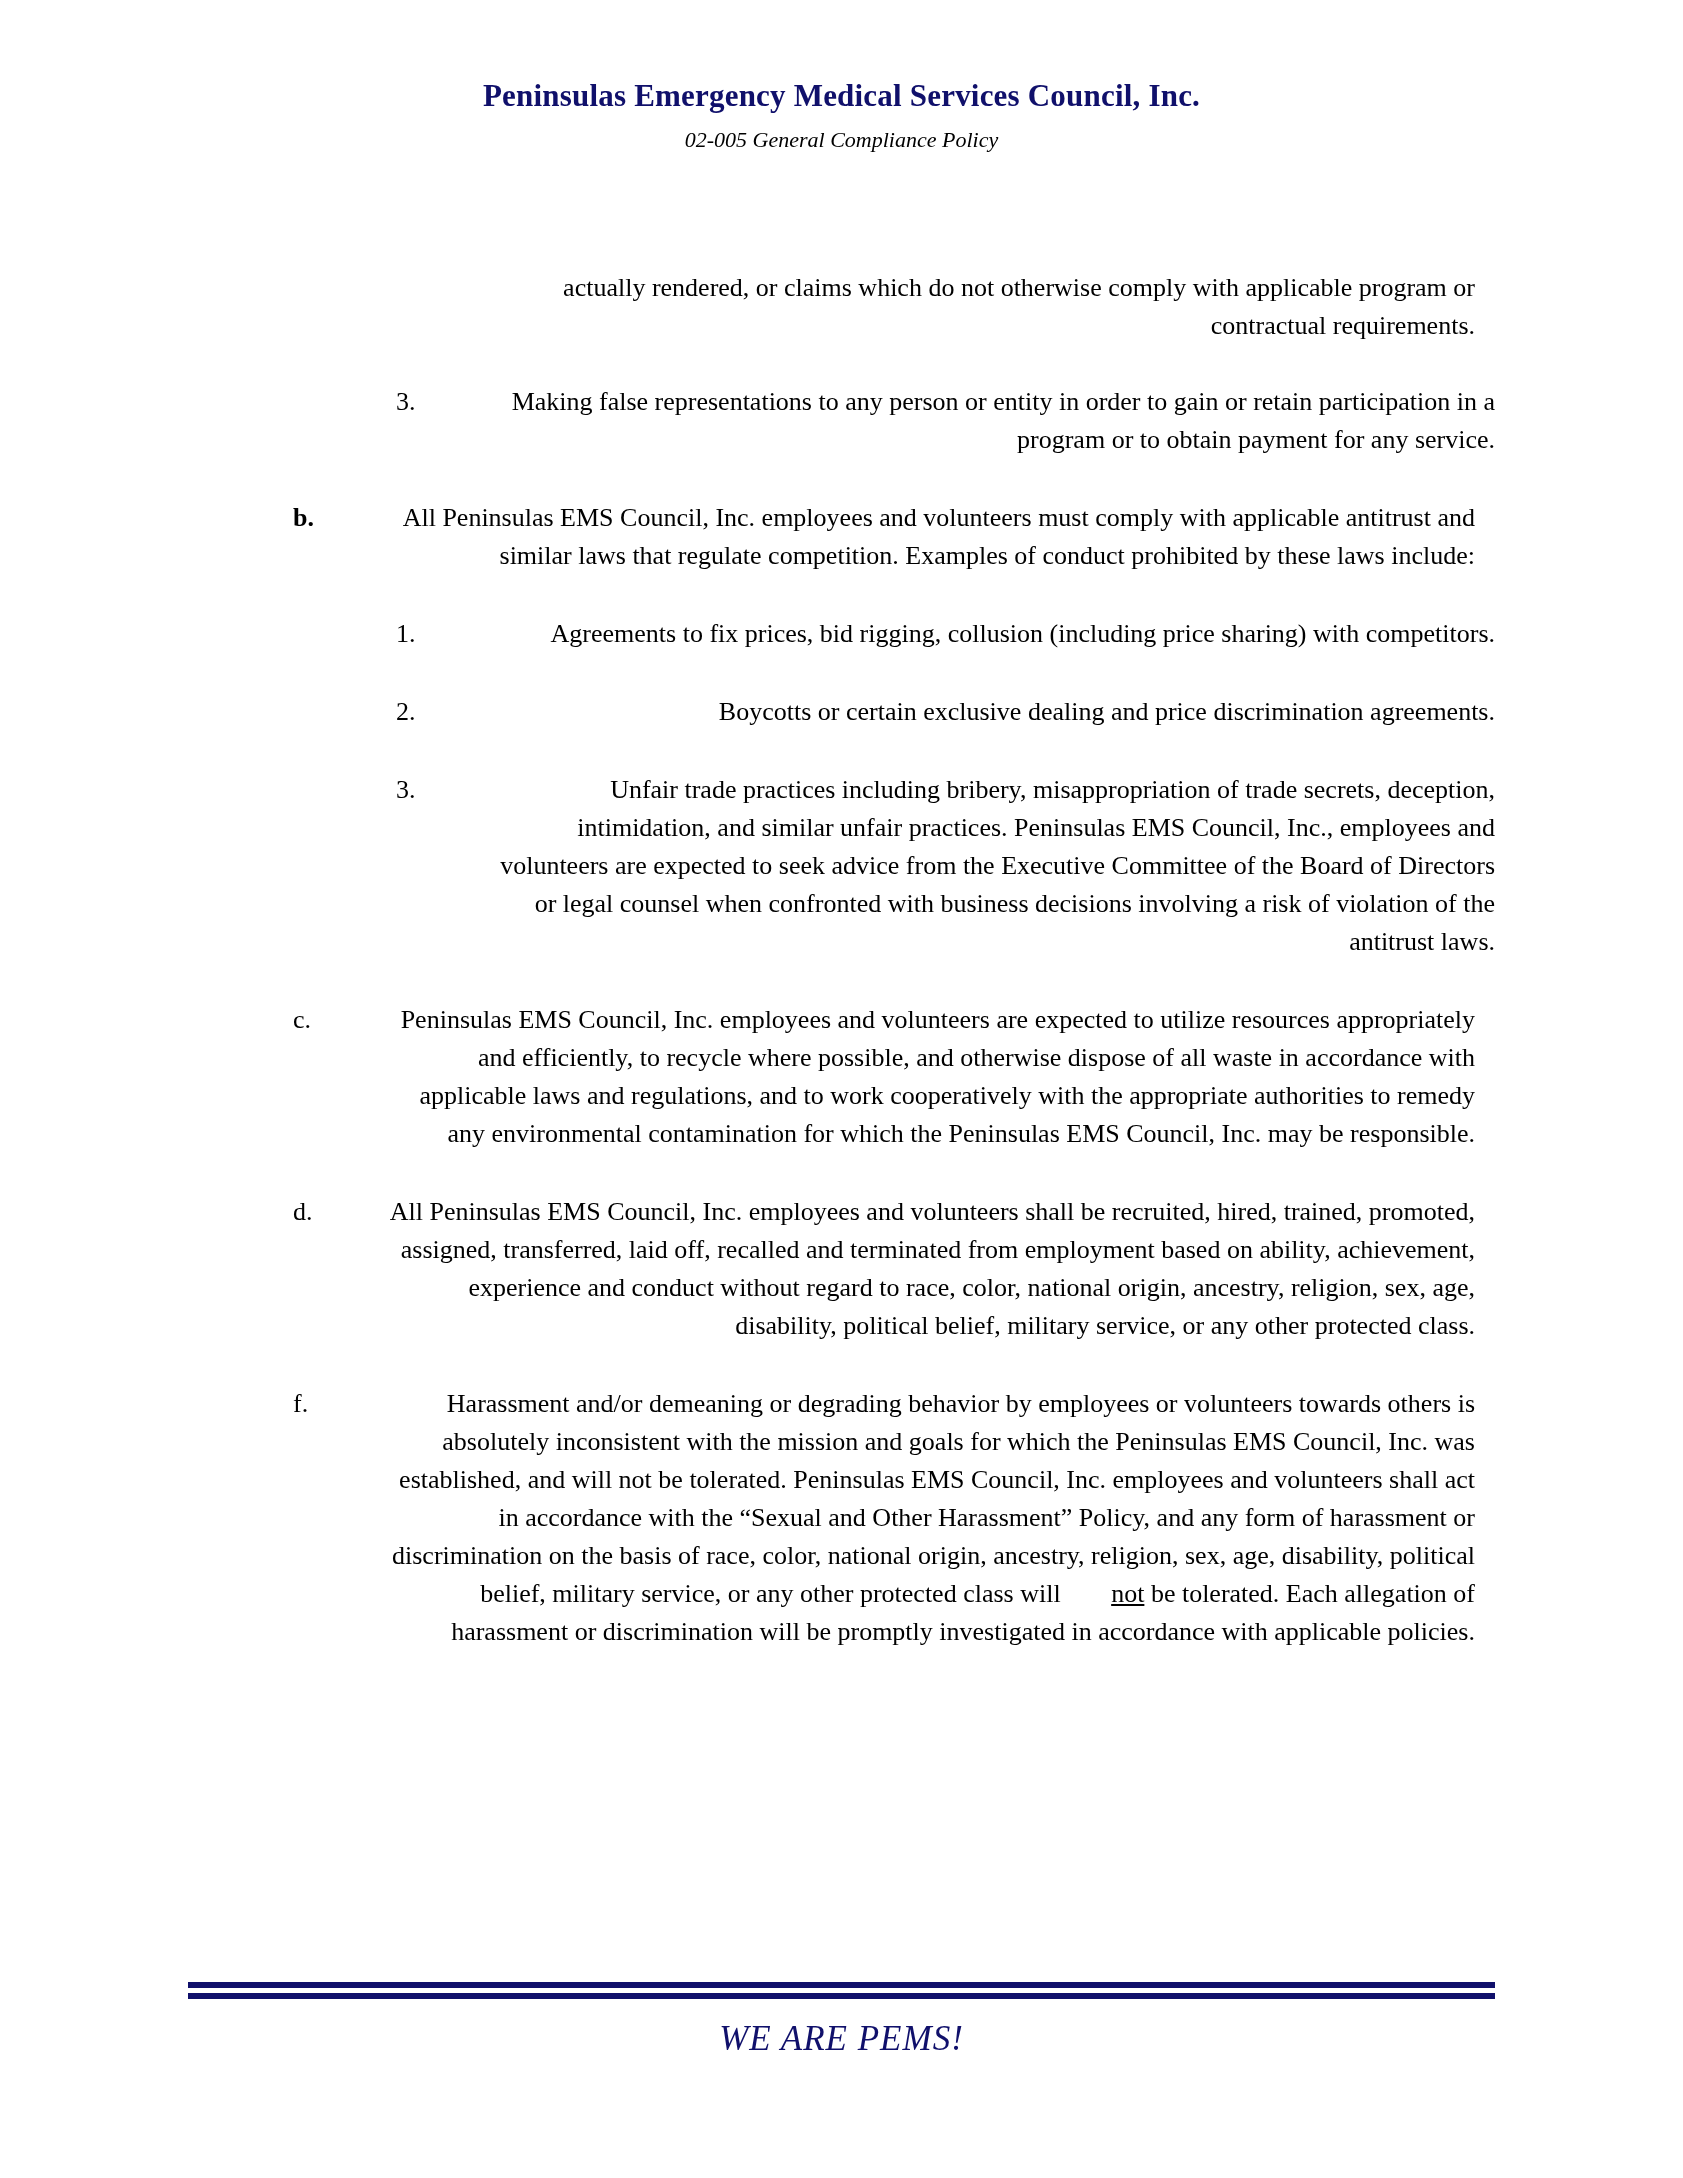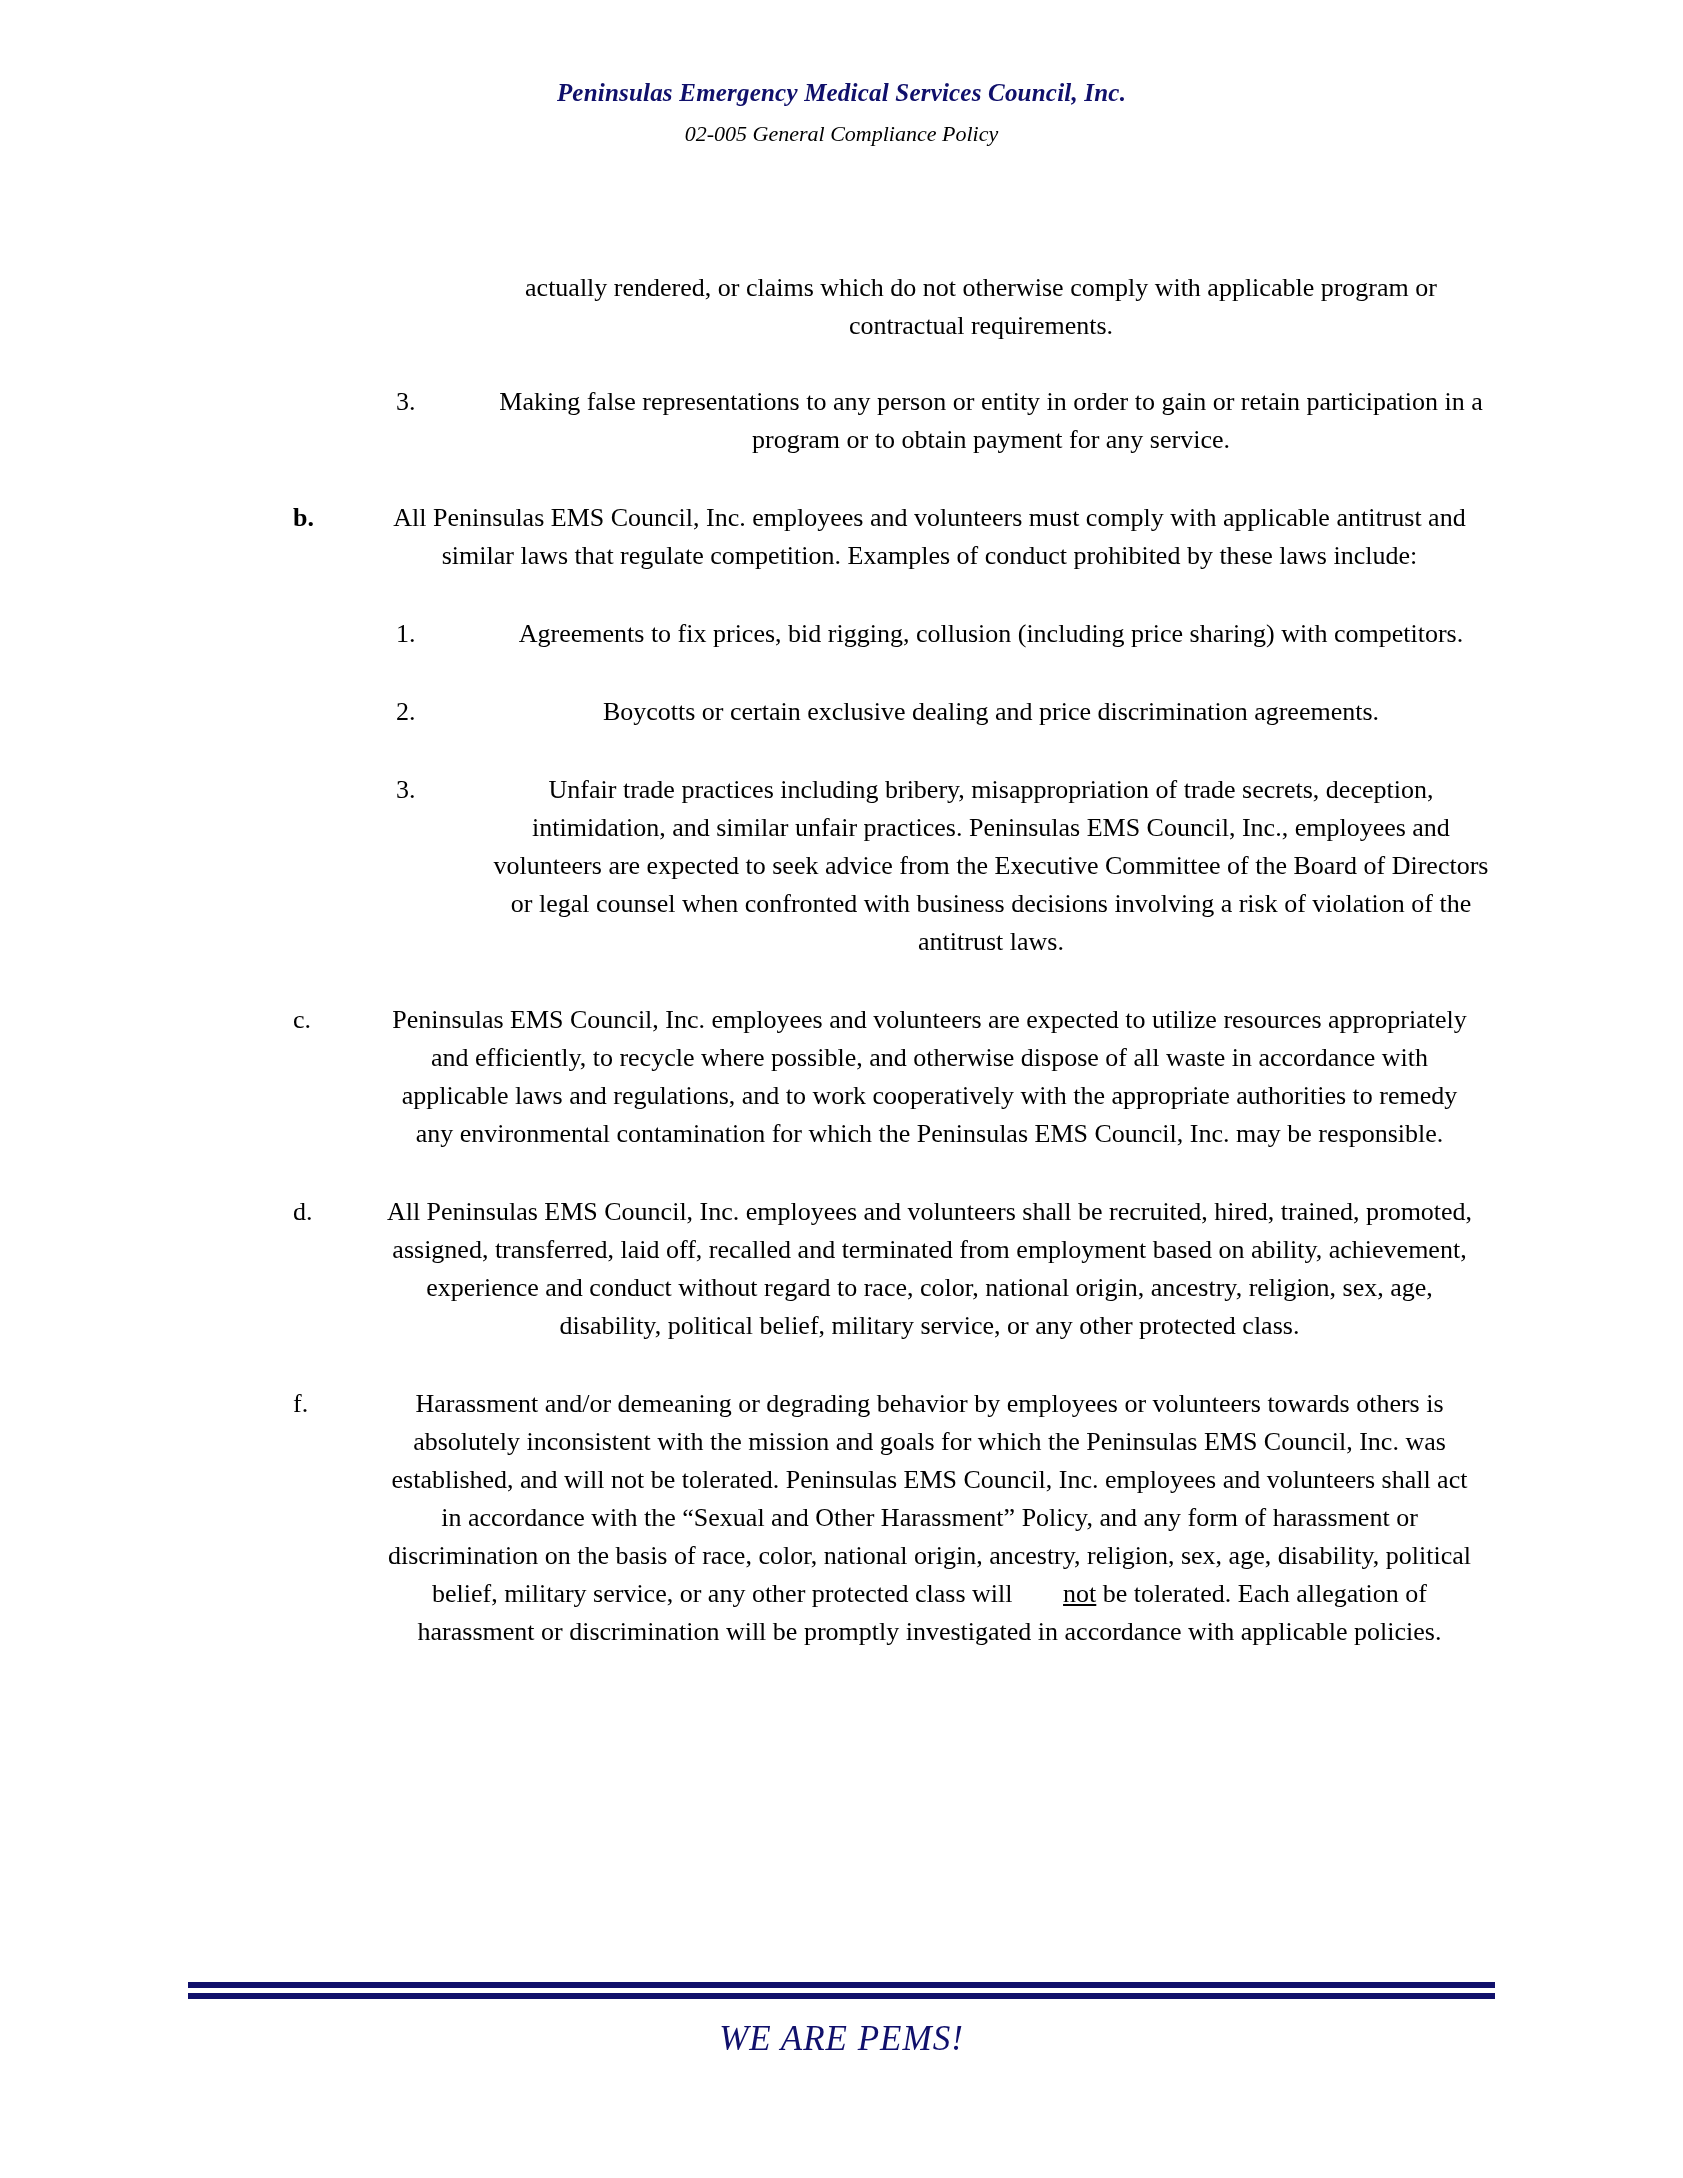--- a/index.html
+++ b/index.html
@@ -29,25 +29,24 @@
   .doc-header {
     position: absolute;
     left: 0;
     top: 79px;
     width: 1683px;
     text-align: center;
   }
   .header-org {
     font-family: "Liberation Serif", "DejaVu Serif", serif;
     font-weight: bold;
-    font-size: 25px;
+    font-size: 31px;
     letter-spacing: 0.2px;
     color: #10106b;
     line-height: 1.1;
-    font-style: italic;
   }
   .header-sub {
     margin-top: 15px;
     font-family: "Liberation Serif", "DejaVu Serif", serif;
     font-style: italic;
     font-size: 22px;
     color: #000000;
     line-height: 1.1;
   }
 
@@ -67,21 +66,21 @@
   .blk .lbl {
     position: absolute;
     top: 0;
     font-size: 26px;
     line-height: 38px;
     white-space: nowrap;
   }
   .blk .txt {
     font-size: 26px;
     line-height: 38px;
-    text-align: center;
+    text-align: right;
     white-space: pre-line;
     hyphens: none;
   }
 
   
   .lvl2-cont {
     margin-left: 487px;
     margin-right: 208px;
   }
 

